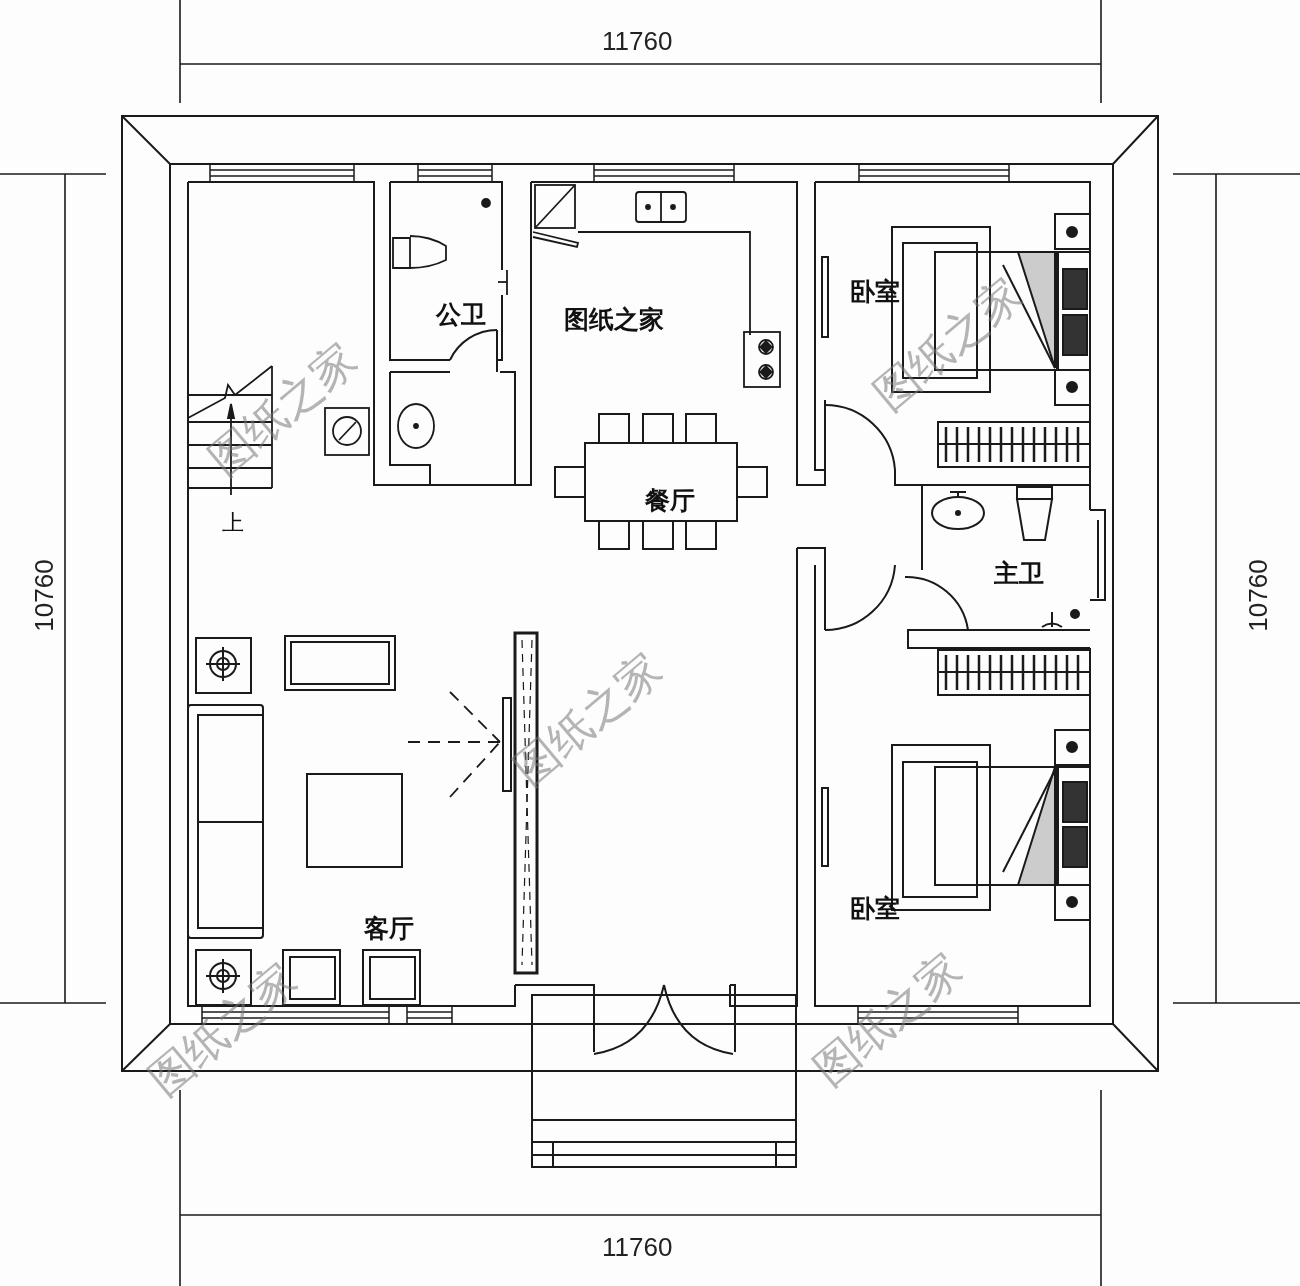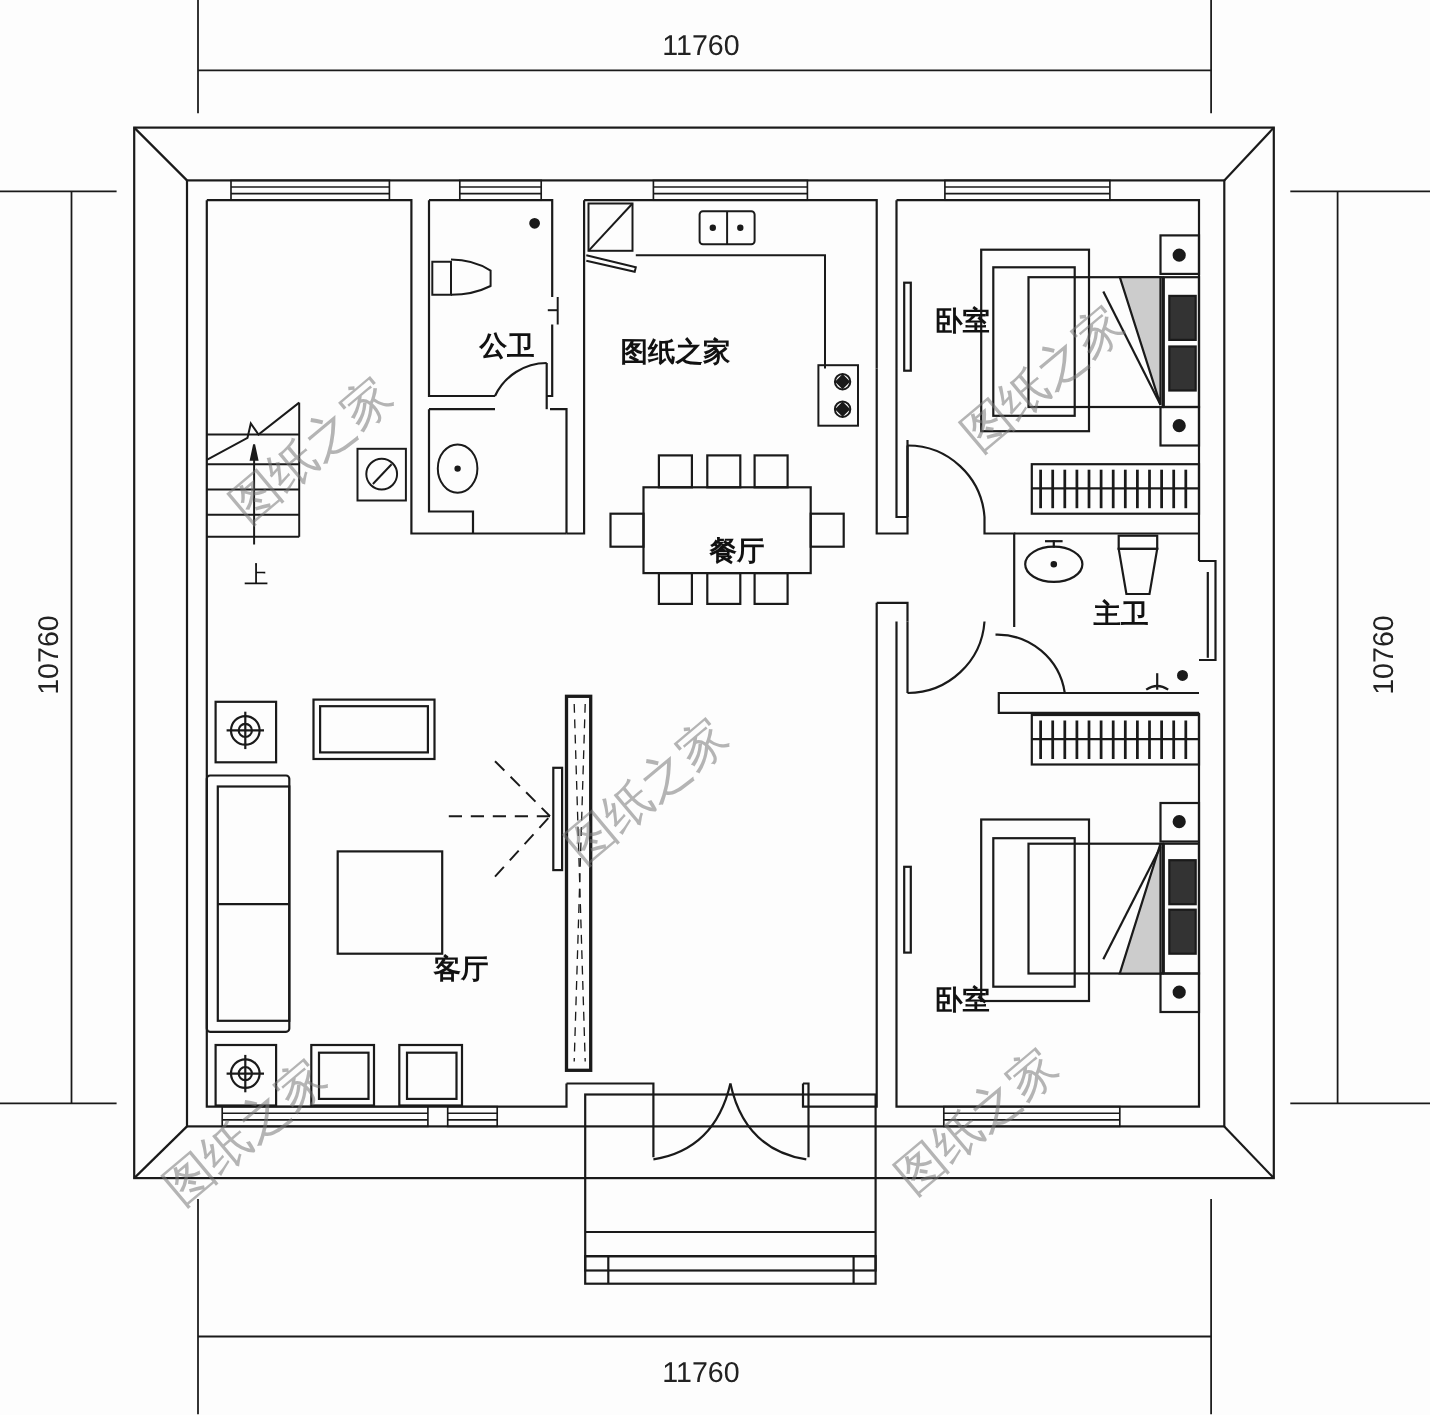--- a/index.html
+++ b/index.html
@@ -8,22 +8,22 @@
   .dim-text { position: absolute; font-family: "Liberation Sans", sans-serif; font-size: 26px; color: #222; letter-spacing: 0px; }
   .dim-top { left: 602px; top: 26px; }
   .dim-bottom { left: 602px; top: 1232px; }
   .dim-left { left: 8px; top: 580px; transform: rotate(-90deg); transform-origin: center; }
   .dim-right { left: 1222px; top: 580px; transform: rotate(-90deg); transform-origin: center; }
   .room-label { position: absolute; font-family: "DejaVu Sans", sans-serif; font-weight: bold; font-size: 25px; color: #111; white-space: nowrap; }
   .lbl-gongwei { left: 436px; top: 298px; text-align: right; }
   .lbl-kitchen { left: 564px; top: 303px; }
   .lbl-dining { left: 645px; top: 484px; }
   .lbl-bed1 { left: 850px; top: 275px; }
-  .lbl-zhuwei { left: 994px; top: 541px; }
-  .lbl-living { left: 364px; top: 864px; margin-left: 30px; }
+  .lbl-zhuwei { left: 994px; top: 557px; }
+  .lbl-living { left: 364px; top: 912px; }
   .lbl-bed2 { left: 850px; top: 892px; }
   .lbl-up { left: 222px; top: 508px; font-weight: normal; font-size: 22px; }
   .watermark { position: absolute; font-family: "DejaVu Sans", sans-serif; font-size: 44px; color: rgba(120,120,120,0.55); transform: rotate(-40deg); white-space: nowrap; pointer-events: none; }
 </style>
 </head>
 <body>
 
 <svg id="plan" viewBox="0 0 1300 1286" xmlns="http://www.w3.org/2000/svg" fill="none" stroke="#1a1a1a" stroke-width="2">
 
   <g stroke-width="1.6">

